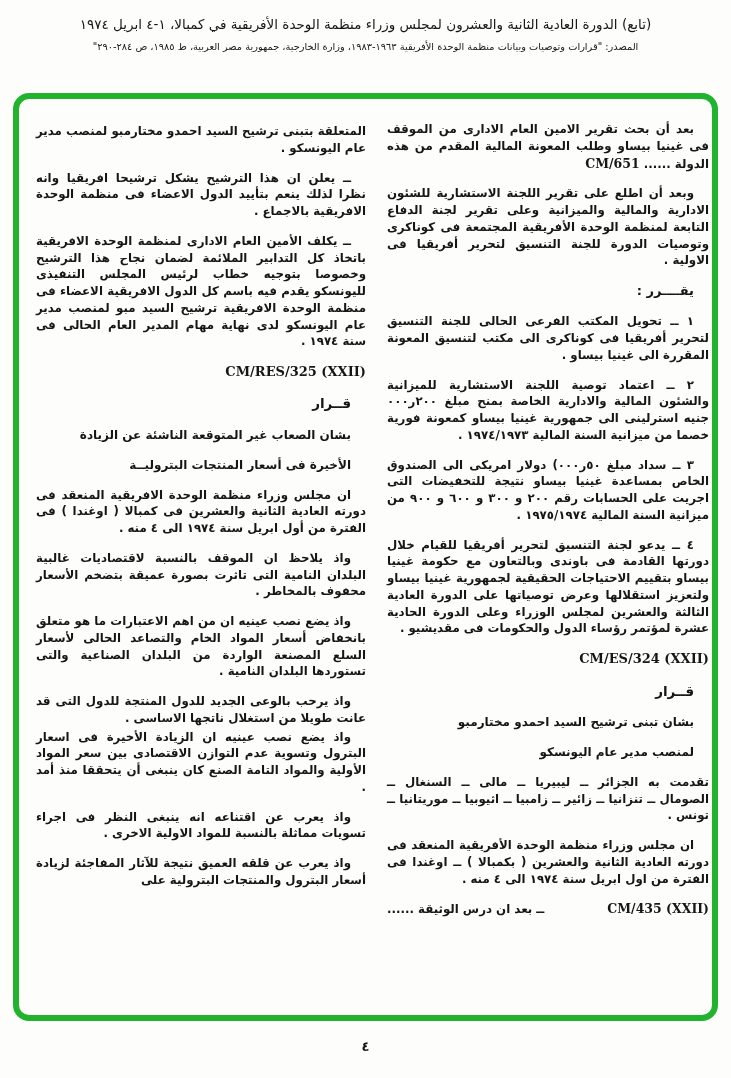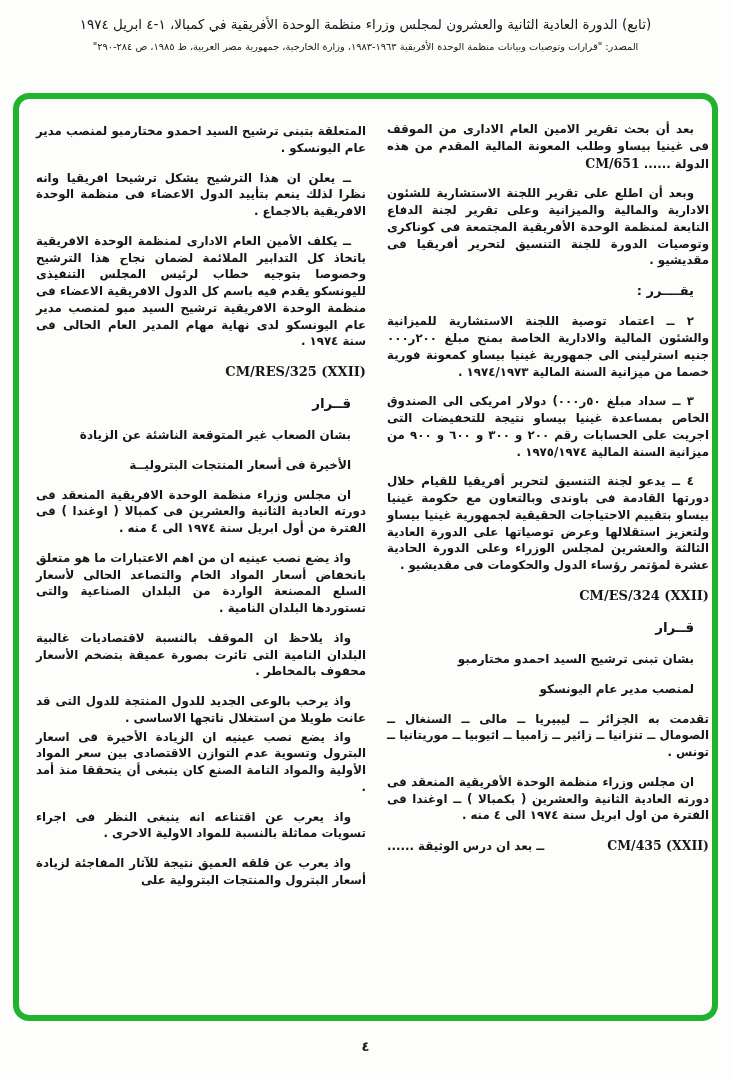--- a/index.html
+++ b/index.html
@@ -83,22 +83,23 @@
 
   <div class="doc-header">
     <div class="line1">(تابع) الدورة العادية الثانية والعشرون لمجلس وزراء منظمة الوحدة الأفريقية في كمبالا، ١-٤ ابريل ١٩٧٤</div>
     <div class="line2">المصدر: "قرارات وتوصيات وبيانات منظمة الوحدة الأفريقية ١٩٦٣-١٩٨٣، وزارة الخارجية، جمهورية مصر العربية، ط ١٩٨٥، ص ٢٨٤-٢٩٠"</div>
   </div>
 
   <div class="frame">
 
     <div class="col right-col">
       <p class="spread"><span>بعد أن بحث تقرير الامين العام الادارى من الموقف فى غينيا بيساو وطلب المعونة المالية المقدم من هذه الدولة ......</span> <span class="ref-code">CM/651</span></p>
-      <p>وبعد أن اطلع على تقرير اللجنة الاستشارية للشئون الادارية والمالية والميزانية وعلى تقرير لجنة الدفاع التابعة لمنظمة الوحدة الأفريقية المجتمعة فى كوناكرى وتوصيات الدورة للجنة التنسيق لتحرير أفريقيا فى مقديشيو .</p>
+      <p>وبعد أن اطلع على تقرير اللجنة الاستشارية للشئون الادارية والمالية والميزانية وعلى تقرير لجنة الدفاع التابعة لمنظمة الوحدة الأفريقية المجتمعة فى كوناكرى وتوصيات الدورة للجنة التنسيق لتحرير أفريقيا فى الاولية .</p>
       <p class="decides">يقــــرر :</p>
+      <p>١ ــ تحويل المكتب الفرعى الحالى للجنة التنسيق لتحرير أفريقيا فى كوناكرى الى مكتب لتنسيق المعونة المقررة الى غينيا بيساو .</p>
       <p>٢ ــ اعتماد توصية اللجنة الاستشارية للميزانية والشئون المالية والادارية الخاصة بمنح مبلغ ٢٠٠ر٠٠٠ جنيه استرلينى الى جمهورية غينيا بيساو كمعونة فورية خصما من ميزانية السنة المالية ١٩٧٤/١٩٧٣ .</p>
       <p>٣ ــ سداد مبلغ ٥٠ر٠٠٠) دولار امريكى الى الصندوق الخاص بمساعدة غينيا بيساو نتيجة للتخفيضات التى اجريت على الحسابات رقم ٢٠٠ و ٣٠٠ و ٦٠٠ و ٩٠٠ من ميزانية السنة المالية ١٩٧٥/١٩٧٤ .</p>
       <p>٤ ــ يدعو لجنة التنسيق لتحرير أفريقيا للقيام خلال دورتها القادمة فى باوندى وبالتعاون مع حكومة غينيا بيساو بتقييم الاحتياجات الحقيقية لجمهورية غينيا بيساو ولتعزيز استقلالها وعرض توصياتها على الدورة العادية الثالثة والعشرين لمجلس الوزراء وعلى الدورة الحادية عشرة لمؤتمر رؤساء الدول والحكومات فى مقديشيو .</p>
       <p class="code-line">CM/ES/324 (XXII)</p>
       <p class="res-title">قــرار</p>
       <p class="res-sub">بشان تبنى ترشيح السيد احمدو مختارمبو</p>
       <p class="res-sub">لمنصب مدير عام اليونسكو</p>
       <p class="noindent">تقدمت به الجزائر ــ ليبيريا ــ مالى ــ السنغال ــ الصومال ــ تنزانيا ــ زائير ــ زامبيا ــ اثيوبيا ــ موريتانيا ــ تونس .</p>
       <p>ان مجلس وزراء منظمة الوحدة الأفريقية المنعقد فى دورته العادية الثانية والعشرين ( بكمبالا ) ــ اوغندا فى الفترة من اول ابريل سنة ١٩٧٤ الى ٤ منه .</p>
       <div class="doc-row">
@@ -109,22 +110,22 @@
 
     <div class="col left-col">
       <p class="noindent">المتعلقة بتبنى ترشيح السيد احمدو مختارمبو لمنصب مدير عام اليونسكو .</p>
       <p>ــ يعلن ان هذا الترشيح يشكل ترشيحا افريقيا وانه نظرا لذلك ينعم بتأييد الدول الاعضاء فى منظمة الوحدة الافريقية بالاجماع .</p>
       <p>ــ يكلف الأمين العام الادارى لمنظمة الوحدة الافريقية باتخاذ كل التدابير الملائمة لضمان نجاح هذا الترشيح وخصوصا بتوجيه خطاب لرئيس المجلس التنفيذى لليونسكو يقدم فيه باسم كل الدول الافريقية الاعضاء فى منظمة الوحدة الافريقية ترشيح السيد مبو لمنصب مدير عام اليونسكو لدى نهاية مهام المدير العام الحالى فى سنة ١٩٧٤ .</p>
       <p class="code-line">CM/RES/325 (XXII)</p>
       <p class="res-title">قــرار</p>
       <p class="res-sub">بشان الصعاب غير المتوقعة الناشئة عن الزيادة</p>
       <p class="res-sub">الأخيرة فى أسعار المنتجات البتروليــة</p>
       <p>ان مجلس وزراء منظمة الوحدة الافريقية المنعقد فى دورته العادية الثانية والعشرين فى كمبالا ( اوغندا ) فى الفترة من أول ابريل سنة ١٩٧٤ الى ٤ منه .</p>
+      <p>واذ يلاحظ ان الموقف بالنسبة لاقتصاديات غالبية البلدان النامية التى تاثرت بصورة عميقة بتضخم الأسعار محفوف بالمخاطر .</p>
       <p>واذ يضع نصب عينيه ان من اهم الاعتبارات ما هو متعلق بانخفاض أسعار المواد الخام والتصاعد الحالى لأسعار السلع المصنعة الواردة من البلدان الصناعية والتى تستوردها البلدان النامية .</p>
-      <p>واذ يلاحظ ان الموقف بالنسبة لاقتصاديات غالبية البلدان النامية التى تاثرت بصورة عميقة بتضخم الأسعار محفوف بالمخاطر .</p>
       <p class="tight">واذ يرحب بالوعى الجديد للدول المنتجة للدول التى قد عانت طويلا من استغلال ناتجها الاساسى .</p>
       <p>واذ يضع نصب عينيه ان الزيادة الأخيرة فى اسعار البترول وتسوية عدم التوازن الاقتصادى بين سعر المواد الأولية والمواد التامة الصنع كان ينبغى أن يتحققا منذ أمد .</p>
       <p>واذ يعرب عن اقتناعه انه ينبغى النظر فى اجراء تسويات مماثلة بالنسبة للمواد الاولية الاخرى .</p>
       <p>واذ يعرب عن قلقه العميق نتيجة للآثار المفاجئة لزيادة أسعار البترول والمنتجات البترولية على</p>
     </div>
 
   </div>
 
   <div class="page-num">٤</div>
 

